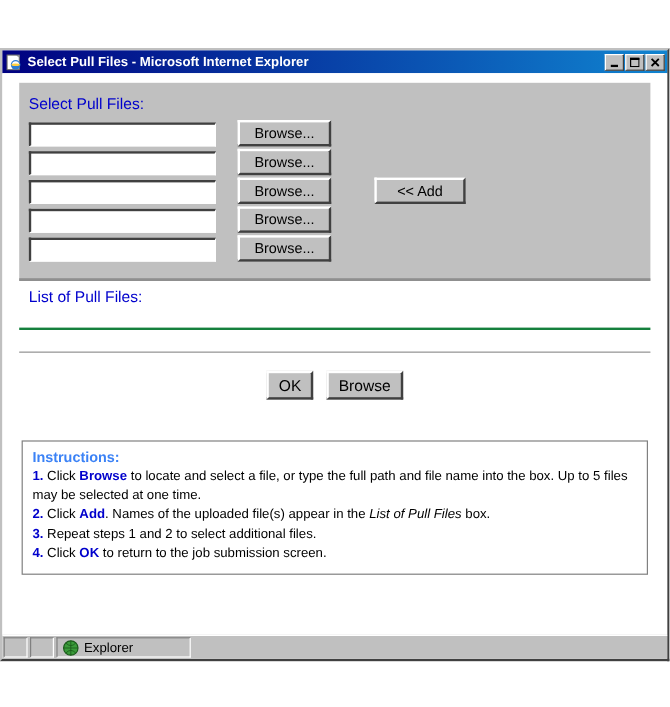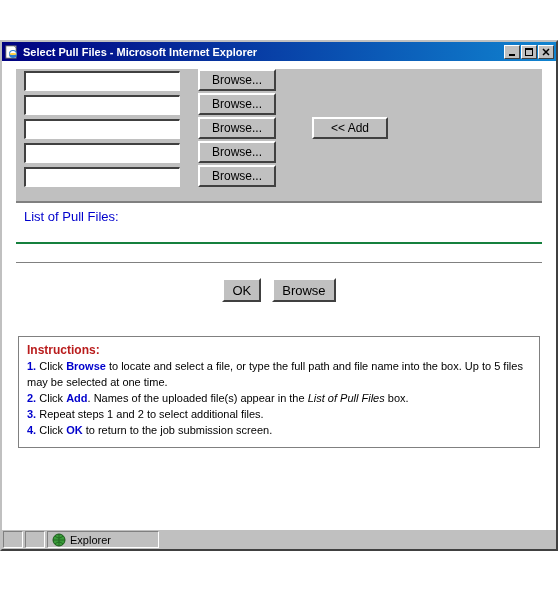--- a/index.html
+++ b/index.html
@@ -156,21 +156,21 @@
 }
 .okcancel .btn { padding: 0 8px; margin: 0 4px; height: 24px; font-size: 13px;}
 
 .instructions-wrap {
   margin: 0 16px 8px 16px;
   border: 1px solid #808080;
   padding: 6px 8px 8px 8px;
   font-size: 11px;
 }
 .instructions-title {
-  color: #b91c1c;
+  color: #3b82f6;
   font-weight: bold;
   font-size: 12px;
   margin-bottom: 2px;
 }
 .instr-line { line-height: 1.45; }
 .instr-line .num, .instr-line .kw { color: #0000cc; font-weight: bold; }
 .instr-line .ital { font-style: italic; }
 
 .statusbar {
   height: 20px;
@@ -229,20 +229,21 @@
           <svg width="8" height="8">
             <path d="M1 1 L7 7 M7 1 L1 7" stroke="#000" stroke-width="1.5"></path>
           </svg>
         </div>
     </div>
   </div>
 
   <div class="content-area">
 
     <div class="panel-gray">
+      <div class="section-title">Select Pull Files:</div>
       <div class="file-rows">
         <div class="file-row">
           <input class="file-input" value="" style="">
           <button class="btn btn-browse">Browse...</button>
         </div>
         <div class="file-row">
           <input class="file-input" value="" style="">
           <button class="btn btn-browse">Browse...</button>
         </div>
         <div class="file-row">

